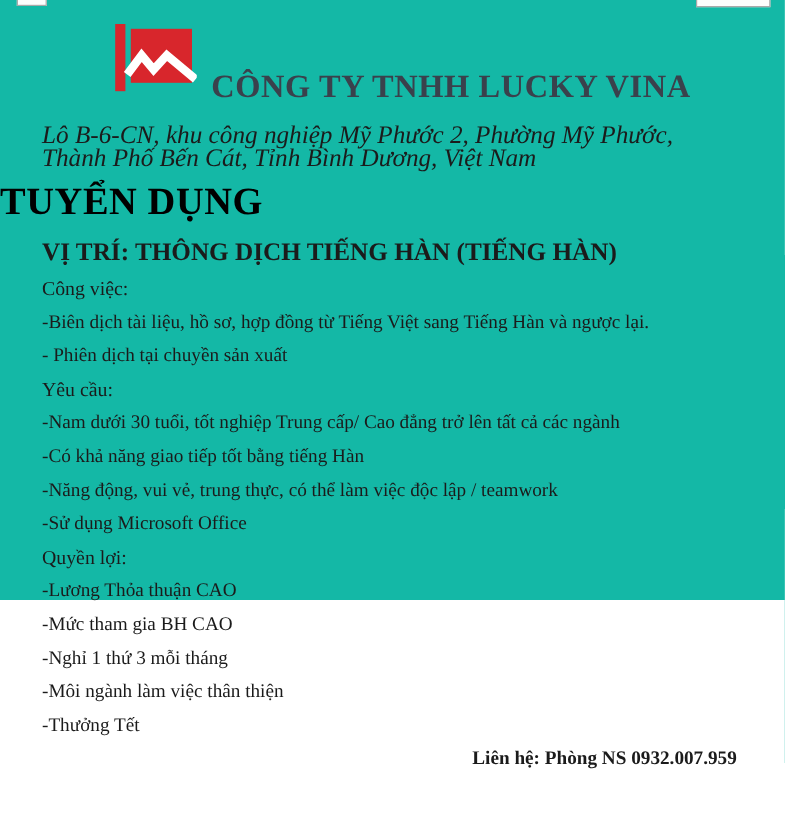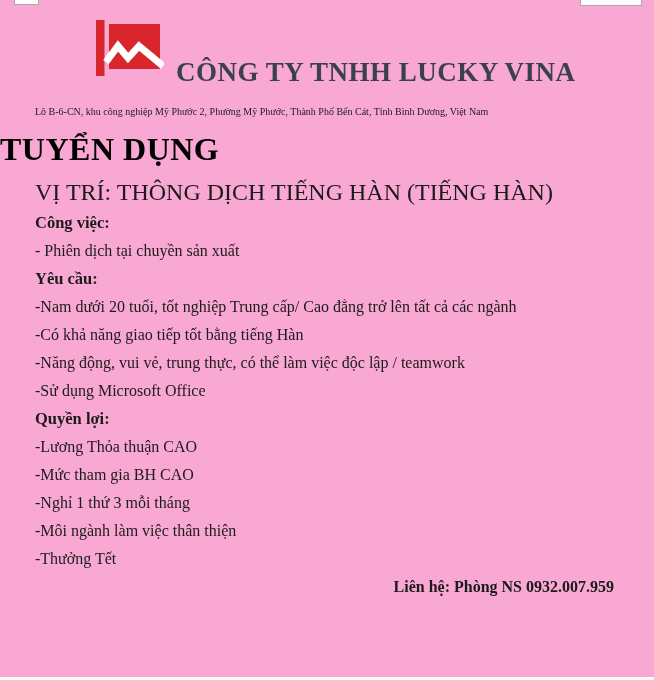--- a/index.html
+++ b/index.html
@@ -5,22 +5,22 @@
   html, body { margin: 0; padding: 0; }
   body {
     width: 654px; height: 680px;
     background: #ffffff;
     font-family: "Liberation Serif", "DejaVu Serif", serif;
     color: #1b1b1b;
     overflow: hidden;
   }
   .doc {
     position: relative;
-    width: 654px; height: 677px;
-    background: #f9a8d4;
+    width: 654px; height: 500px;
+    background: #14b8a6;
     box-sizing: border-box;
   }
   
   .corner-mark {
     position: absolute;
     border: 1px solid #a9a9a9;
     background: #fdfdfd;
   }
   .corner-mark.left  { left: 14px;  top: -9px; width: 23px; height: 12px; }
   .corner-mark.right { left: 580px; top: -9px; width: 60px; height: 13px; }
@@ -33,46 +33,47 @@
   .company-name {
     position: absolute; left: 176px; top: 57px;
     font-size: 27px; font-weight: bold;
     color: #3a414c;
     letter-spacing: 0.5px;
     white-space: nowrap;
   }
   .address {
     margin: 6px 40px 0 35px;
     max-width: 562px;
-    font-size: 10px;
+    font-size: 21px;
     line-height: 18.5px;
+    font-style: italic;
   }
   .main-title {
     margin: 9px 0 0 0;
     text-align: left;
     font-size: 32px;
     font-weight: bold;
     line-height: 36px;
     color: #000000;
     letter-spacing: 0.5px;
   }
   .position-line {
     margin: 14px 40px 6px 35px;
-    font-size: 24px;
-    font-weight: normal;
+    font-size: 21px;
+    font-weight: bold;
     line-height: 22px;
   }
   .content { margin: 3px 40px 0 35px; }
   .content p {
     margin: 0;
     font-size: 16px;
     line-height: 28px;
     white-space: nowrap;
   }
-  .content p.sec-heading { font-weight: bold; font-size: 16.5px; }
+  .content p.sec-heading { font-weight: normal; font-size: 16.5px; }
   .contact-line { font-weight: bold; font-size: 16.5px; text-align: right; }
 </style>
 </head>
 <body>
 
 <div class="doc">
 
   <div class="corner-mark left"></div>
   <div class="corner-mark right"></div>
 
@@ -86,24 +87,25 @@
   </div>
 
   <div class="address">Lô B-6-CN, khu công nghiệp Mỹ Phước 2, Phường Mỹ Phước, Thành Phố Bến Cát, Tỉnh Bình Dương, Việt Nam</div>
 
   <div class="main-title">TUYỂN DỤNG</div>
 
   <div class="position-line">VỊ TRÍ: THÔNG DỊCH TIẾNG HÀN (TIẾNG HÀN)</div>
 
   <div class="content">
     <p class="sec-heading">Công việc:</p>
+    <p>-Biên dịch tài liệu, hồ sơ, hợp đồng từ Tiếng Việt sang Tiếng Hàn và ngược lại.</p>
     <p>- Phiên dịch tại chuyền sản xuất</p>
 
     <p class="sec-heading">Yêu cầu:</p>
-    <p>-Nam dưới 20 tuổi, tốt nghiệp Trung cấp/ Cao đẳng trở lên tất cả các ngành</p>
+    <p>-Nam dưới 30 tuổi, tốt nghiệp Trung cấp/ Cao đẳng trở lên tất cả các ngành</p>
     <p>-Có khả năng giao tiếp tốt bằng tiếng Hàn</p>
     <p>-Năng động, vui vẻ, trung thực, có thể làm việc độc lập / teamwork</p>
     <p>-Sử dụng Microsoft Office</p>
 
     <p class="sec-heading">Quyền lợi:</p>
     <p>-Lương Thỏa thuận CAO</p>
     <p>-Mức tham gia BH CAO</p>
     <p>-Nghỉ 1 thứ 3 mỗi tháng</p>
     <p>-Môi ngành làm việc thân thiện</p>
     <p>-Thưởng Tết</p>

